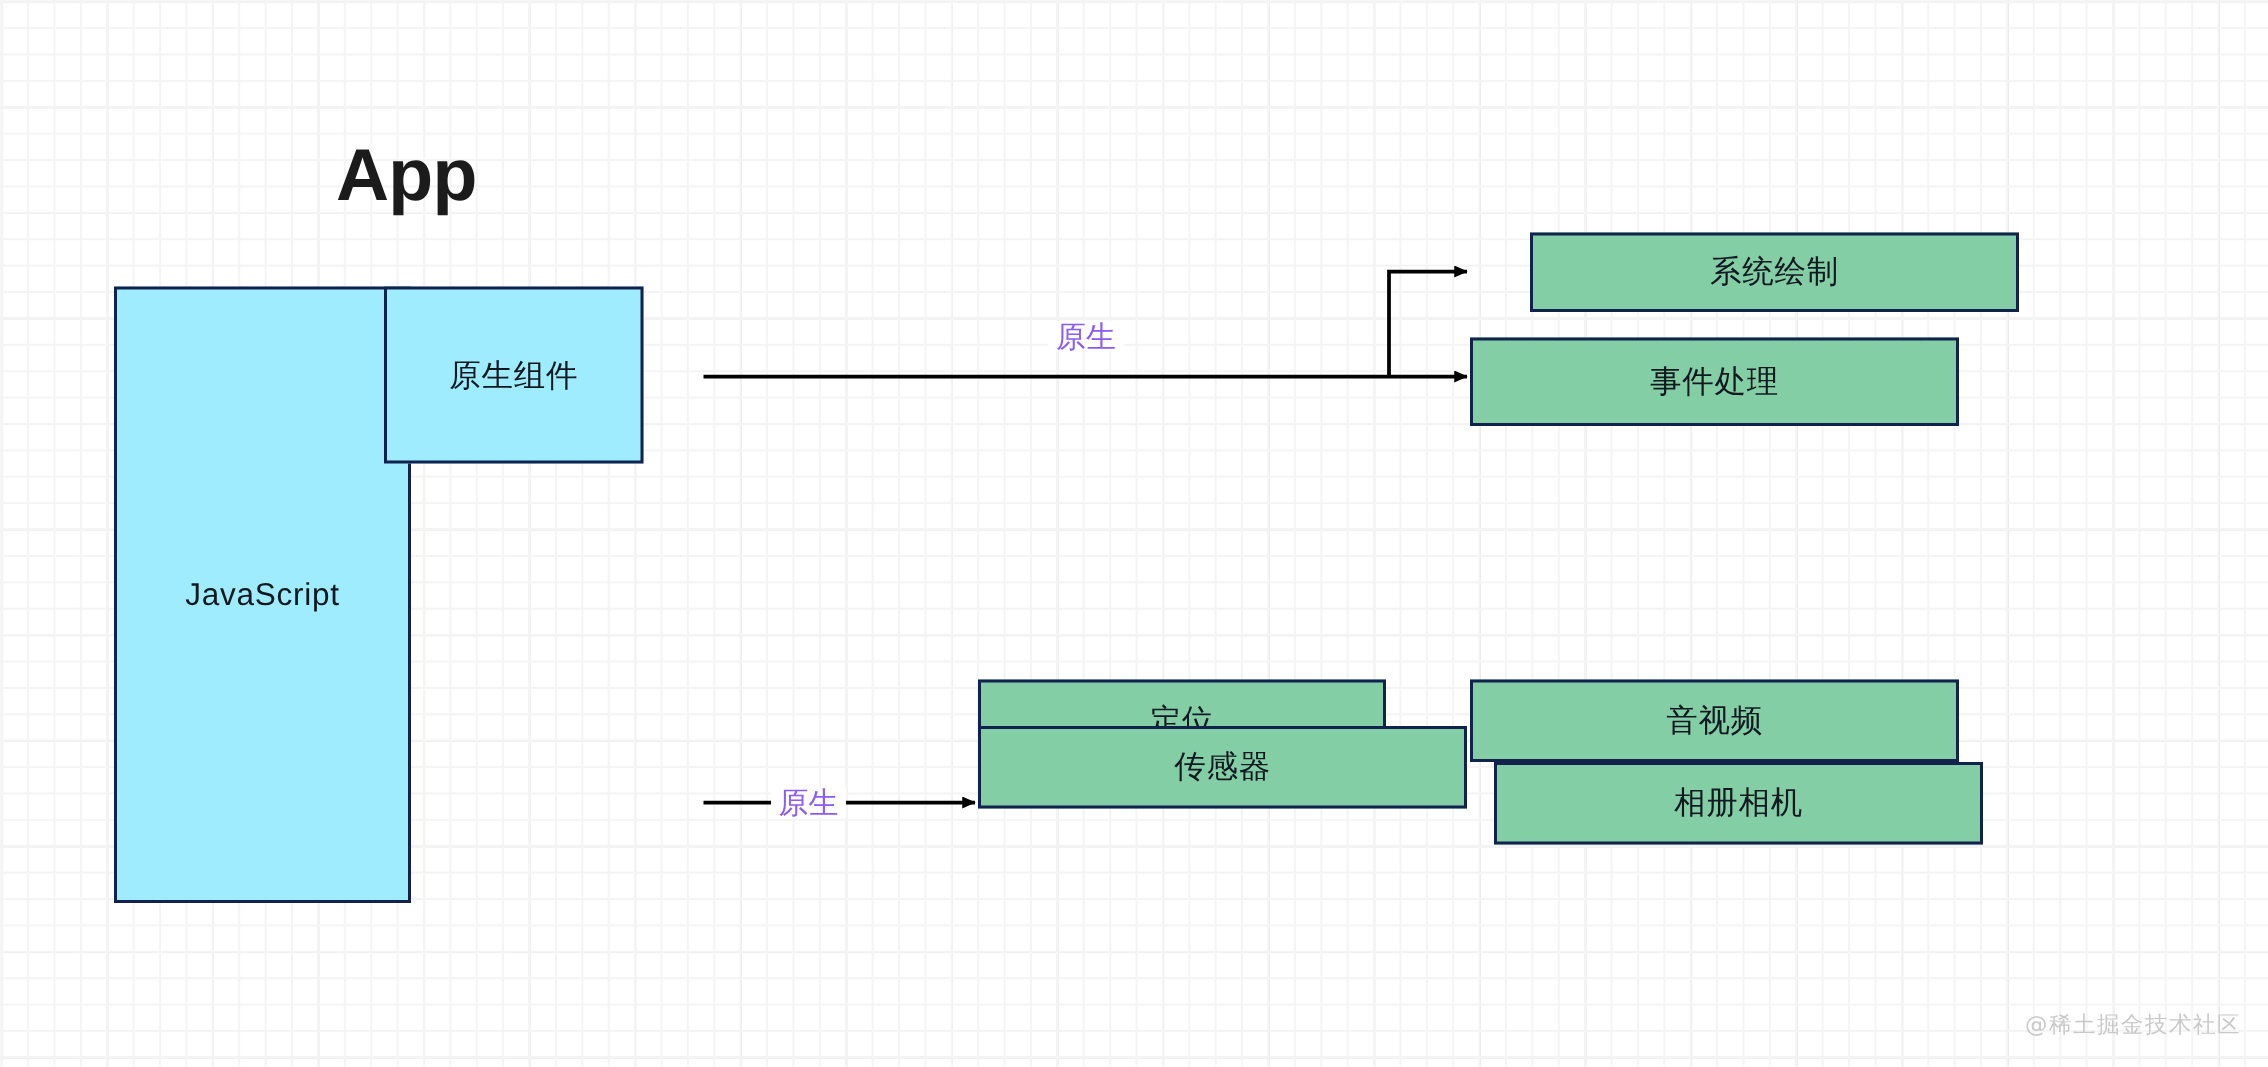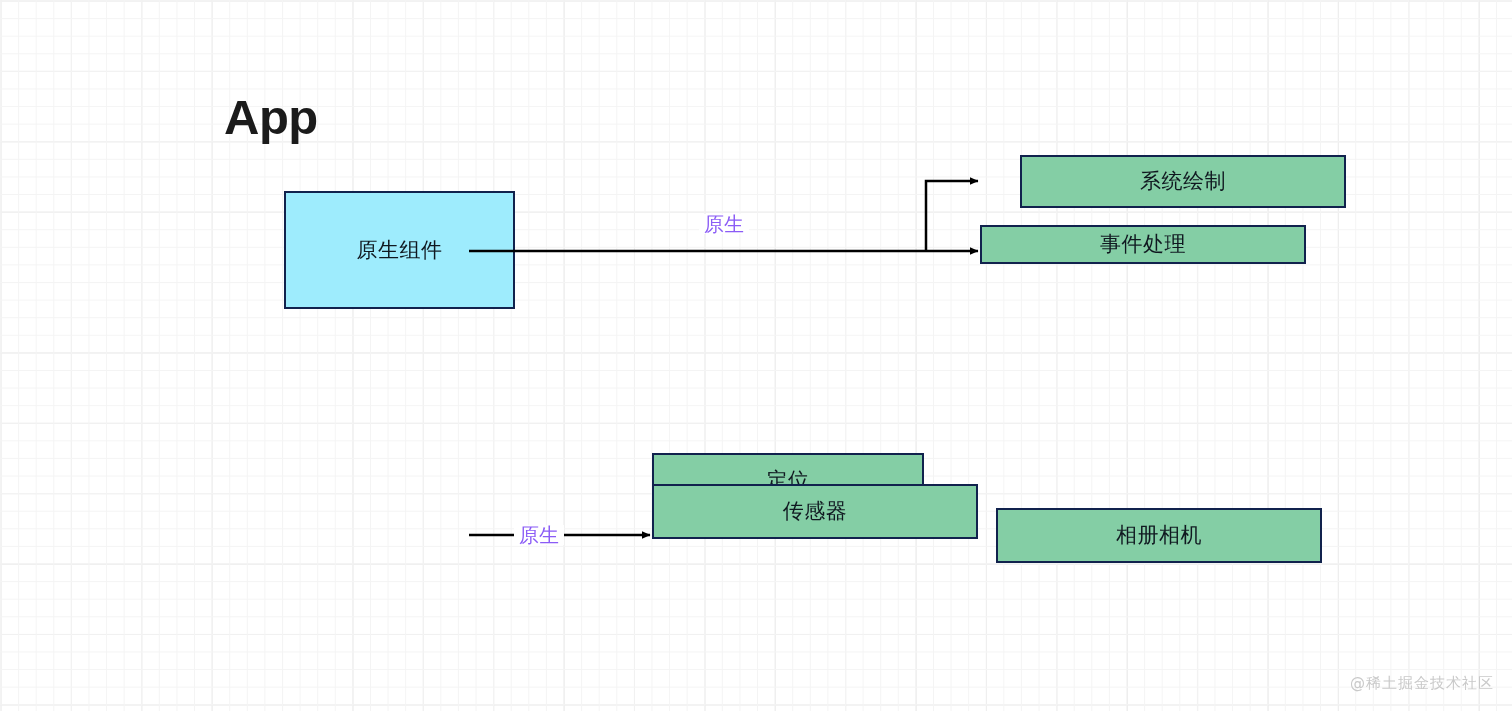--- a/index.html
+++ b/index.html
@@ -91,38 +91,44 @@
     pointer-events: none;
   }
 </style>
 </head>
 <body>
 
 <div id="canvas">
 
   <div id="app-title">App</div>
 
+  <div class="node blue" style="left:76px; top:191px; width:198px; height:411px;">
+    <span class="node-label">JavaScript</span>
+  </div>
 
-  <div class="node blue" style="left:284px; top:191px; width:231px; height:118px;">
+  <div class="node blue" style="left:256px; top:191px; width:173px; height:118px;">
     <span class="node-label cjk">原生组件</span>
   </div>
 
 
   <div class="node green" style="left:980px; top:155px; width:326px; height:53px;margin-left:40px;">
     <span class="node-label cjk">系统绘制</span>
   </div>
 
-  <div class="node green" style="left:980px; top:225px; width:326px; height:39px;">
+  <div class="node green" style="left:980px; top:225px; width:326px; height:59px;">
     <span class="node-label cjk">事件处理</span>
   </div>
 
   <div class="node green" style="left:652px; top:453px; width:272px; height:55px;">
     <span class="node-label cjk">定位</span>
   </div>
 
+  <div class="node green" style="left:980px; top:453px; width:326px; height:55px;">
+    <span class="node-label cjk">音视频</span>
+  </div>
 
   <div class="node green" style="left:652px; top:484px; width:326px; height:55px;">
     <span class="node-label cjk">传感器</span>
   </div>
 
   <div class="node green" style="left:980px; top:508px; width:326px; height:55px;margin-left:16px;">
     <span class="node-label cjk">相册相机</span>
   </div>
 
 

